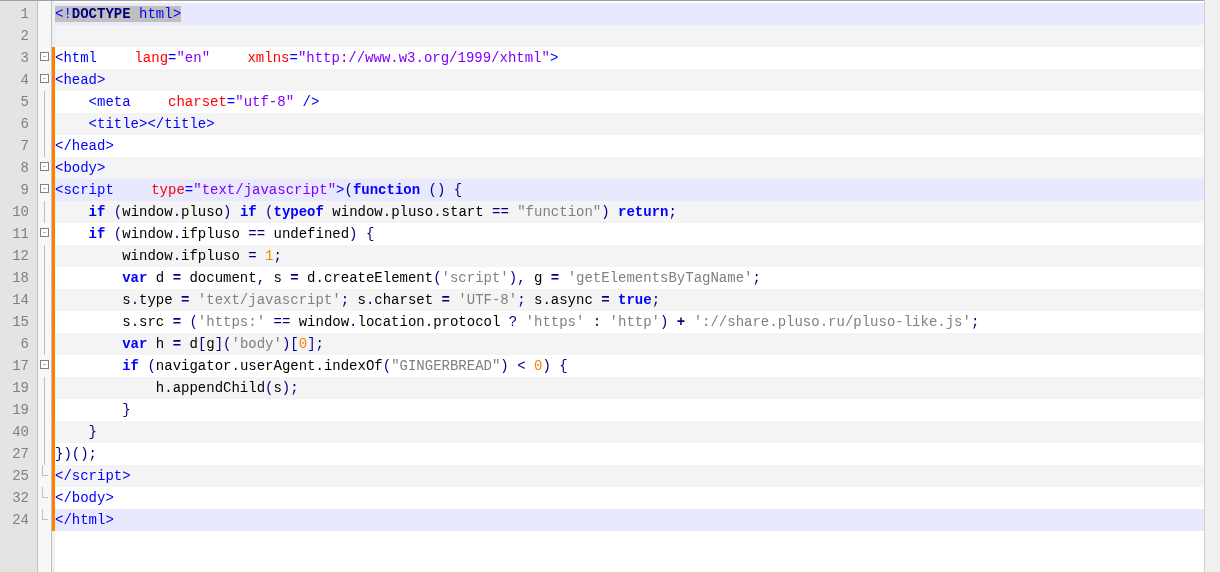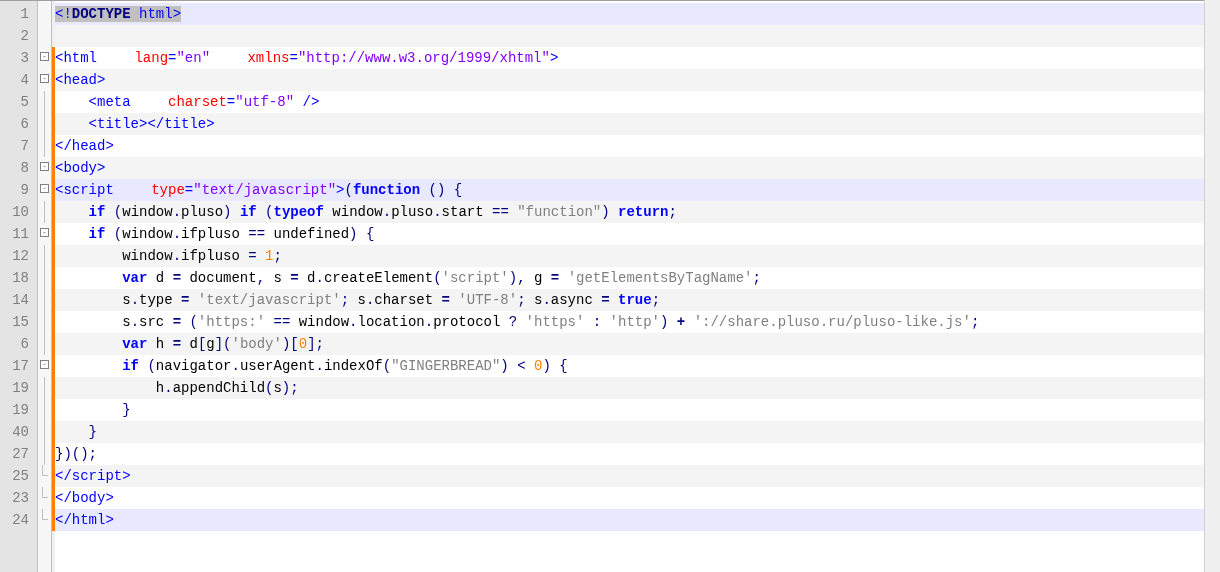--- a/index.html
+++ b/index.html
@@ -132,21 +132,21 @@
       <div class="ln">18</div>
       <div class="ln">14</div>
       <div class="ln">15</div>
       <div class="ln">6</div>
       <div class="ln">17</div>
       <div class="ln">19</div>
       <div class="ln">19</div>
       <div class="ln">40</div>
       <div class="ln">27</div>
       <div class="ln">25</div>
-      <div class="ln">23</div>
+      <div class="ln">32</div>
       <div class="ln">24</div>
     </div>
   <div class="foldcol">
       <div class="fc"></div>
       <div class="fc"></div>
       <div class="fc"><span class="foldbox">-</span></div>
       <div class="fc"><span class="foldbox">-</span></div>
       <div class="fc"><span class="foldline"></span></div>
       <div class="fc"><span class="foldline"></span></div>
       <div class="fc"><span class="foldline"></span></div>

